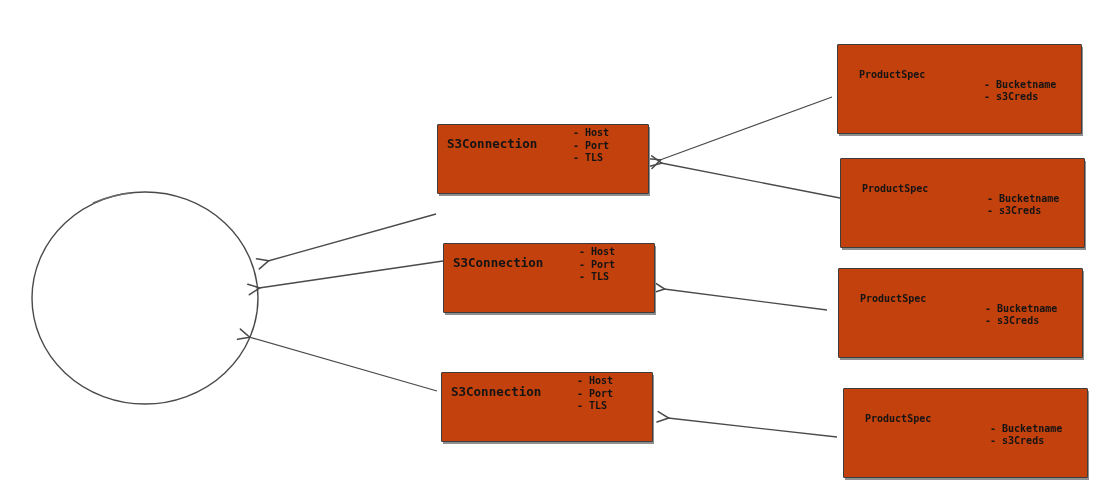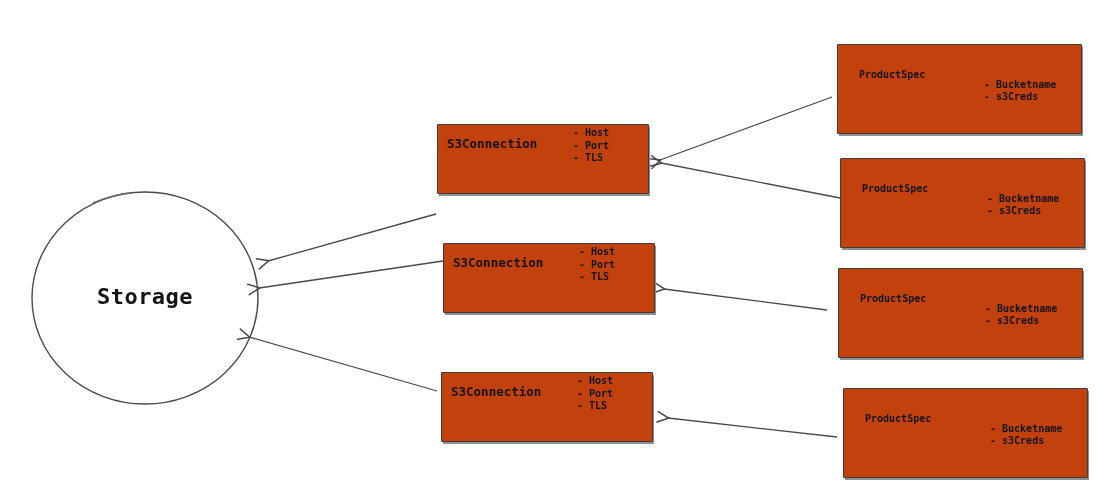--- a/index.html
+++ b/index.html
@@ -83,21 +83,20 @@
     <line x1="832" y1="97" x2="660" y2="160" stroke="#4a4a4a" stroke-width="1.3" marker-end="url(#openArrow)"></line>
     <line x1="840" y1="198" x2="661" y2="163" stroke="#4a4a4a" stroke-width="1.3" marker-end="url(#openArrow)"></line>
     <line x1="827" y1="310" x2="664" y2="289" stroke="#4a4a4a" stroke-width="1.3" marker-end="url(#openArrow)"></line>
     <line x1="837" y1="437" x2="668" y2="418" stroke="#4a4a4a" stroke-width="1.3" marker-end="url(#openArrow)"></line>
 
     <line x1="436" y1="214" x2="268" y2="261" stroke="#4a4a4a" stroke-width="1.3" marker-end="url(#openArrow)"></line>
     <line x1="443" y1="261" x2="259" y2="288" stroke="#4a4a4a" stroke-width="1.3" marker-end="url(#openArrow)"></line>
     <line x1="437" y1="391" x2="249" y2="337" stroke="#4a4a4a" stroke-width="1.3" marker-end="url(#openArrow)"></line>
   </svg>
 
-  <div class="storage-label">Storage</div>
 
   <div class="node s3c" style="left:437px; top:124px;">
     <div class="node-title">S3Connection</div>
     <div class="node-attrs">
       <div>- Host</div>
       <div>- Port</div>
       <div>- TLS</div>
     </div>
   </div>
 

